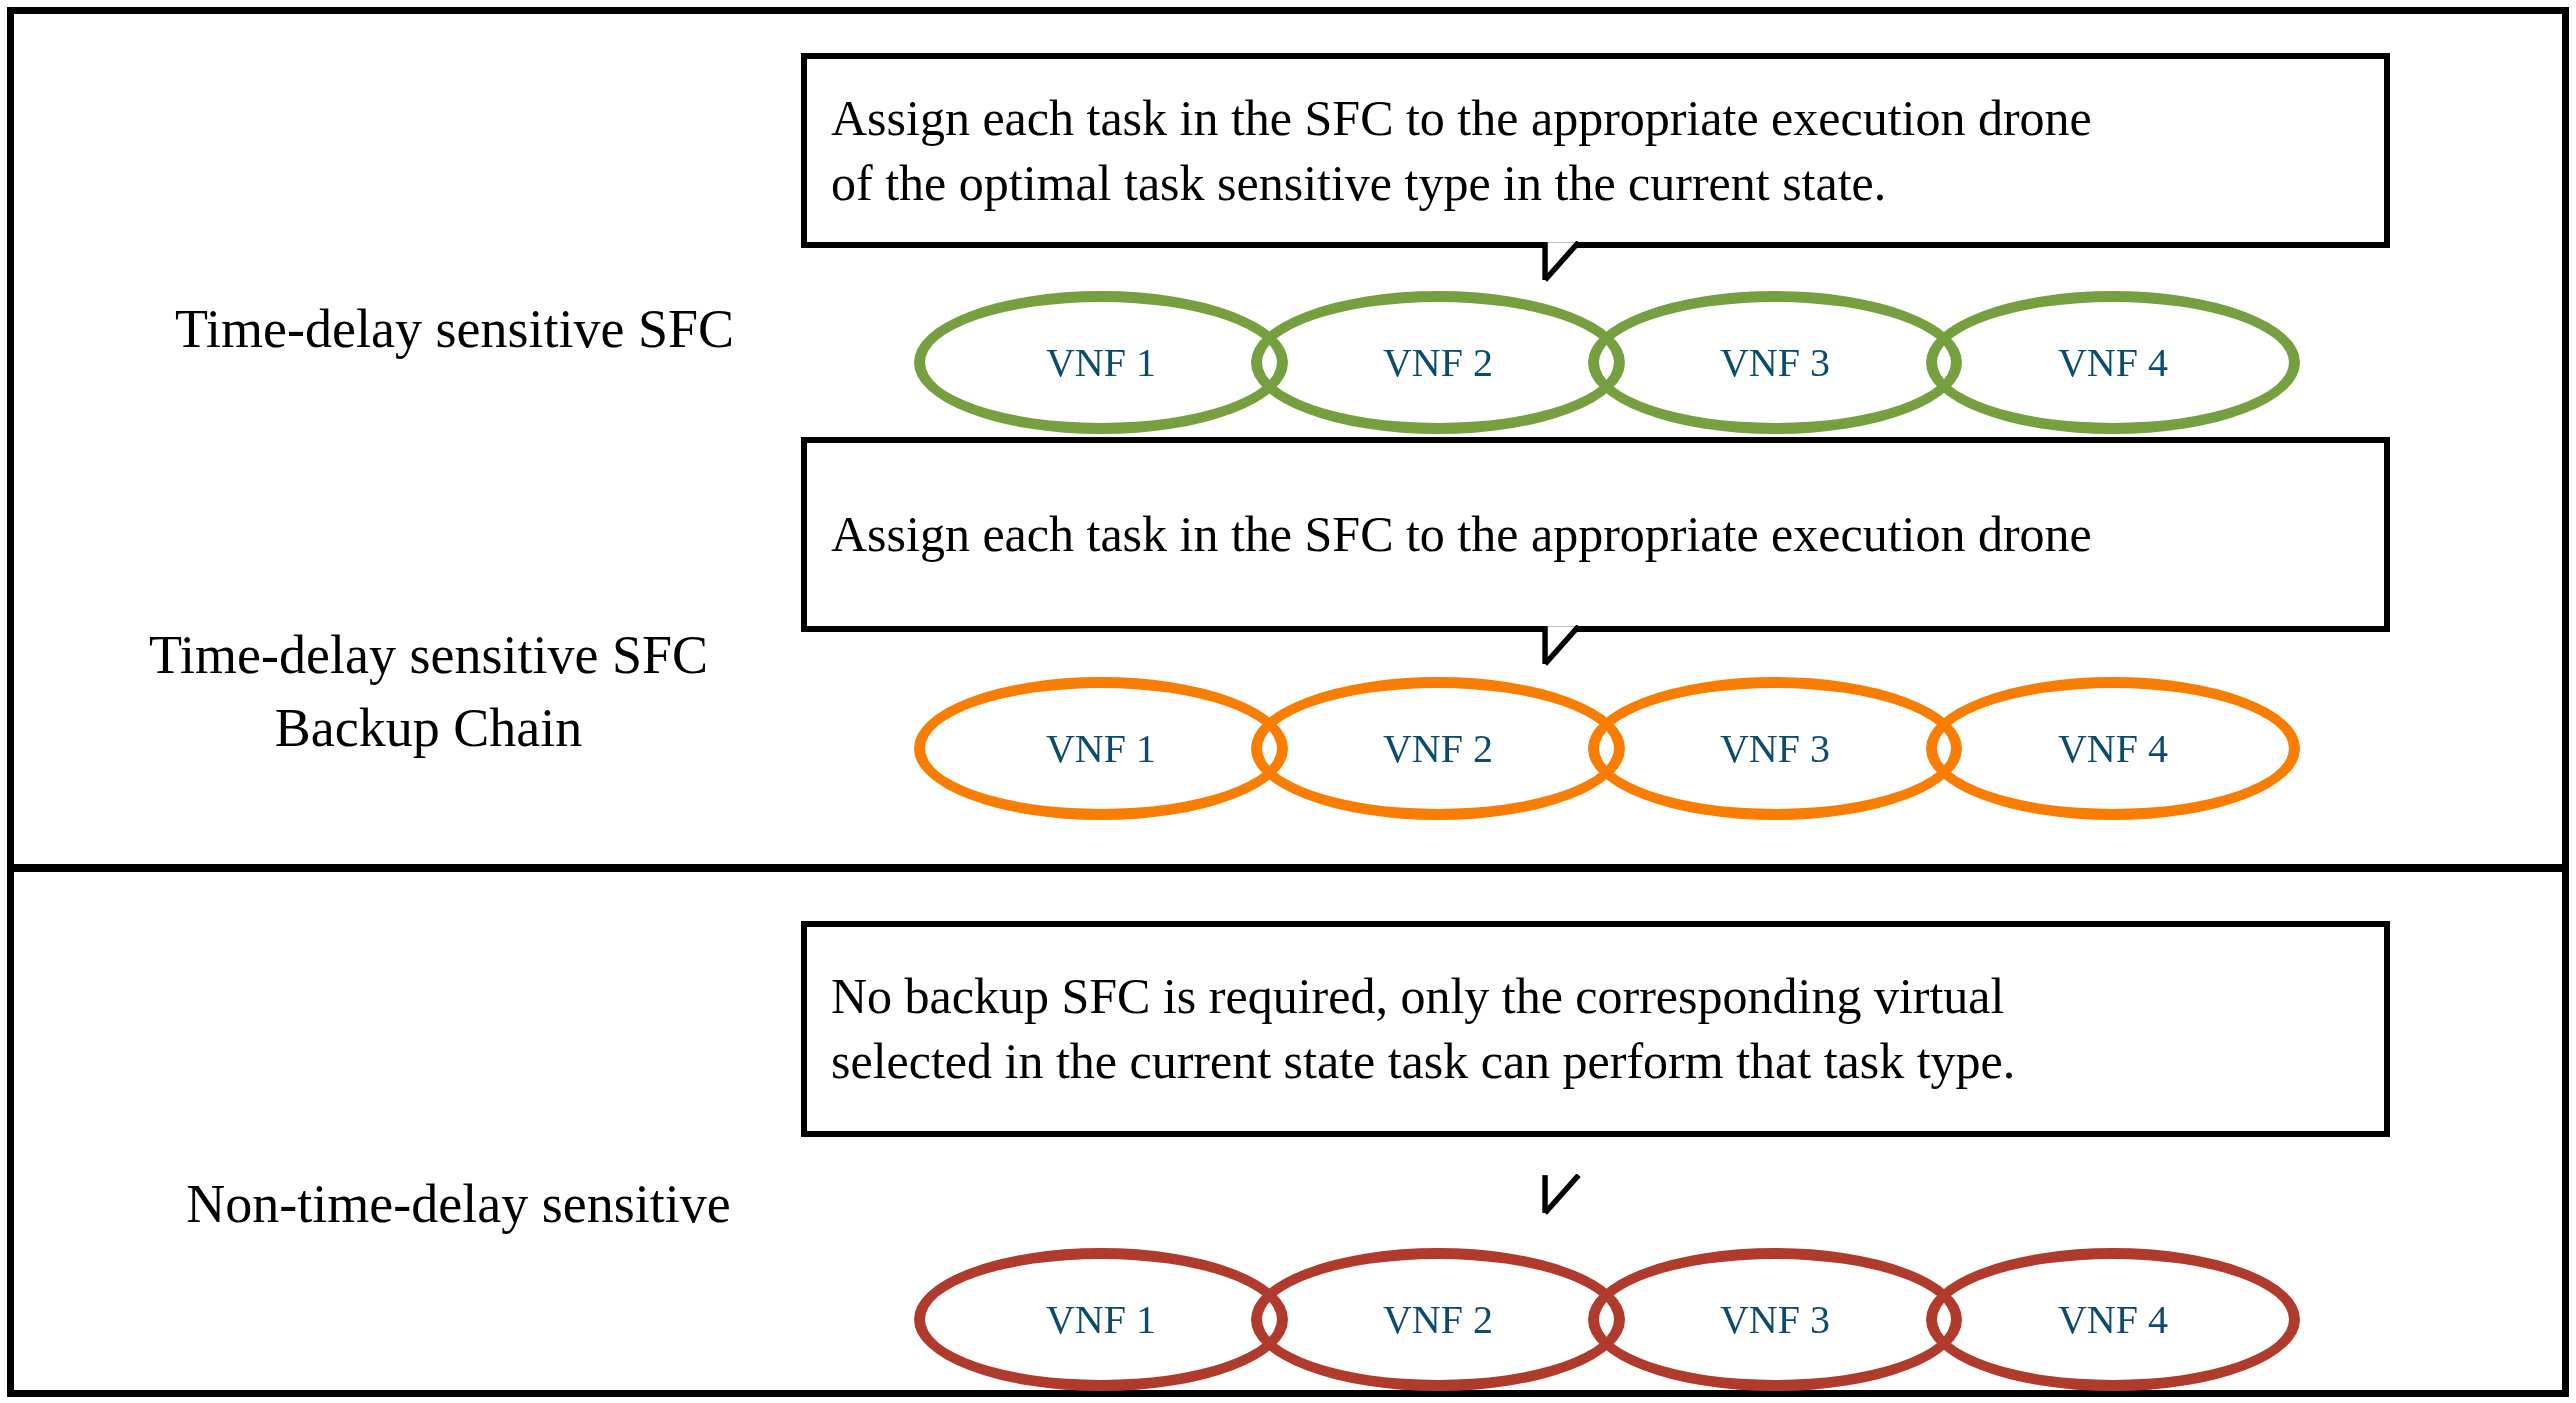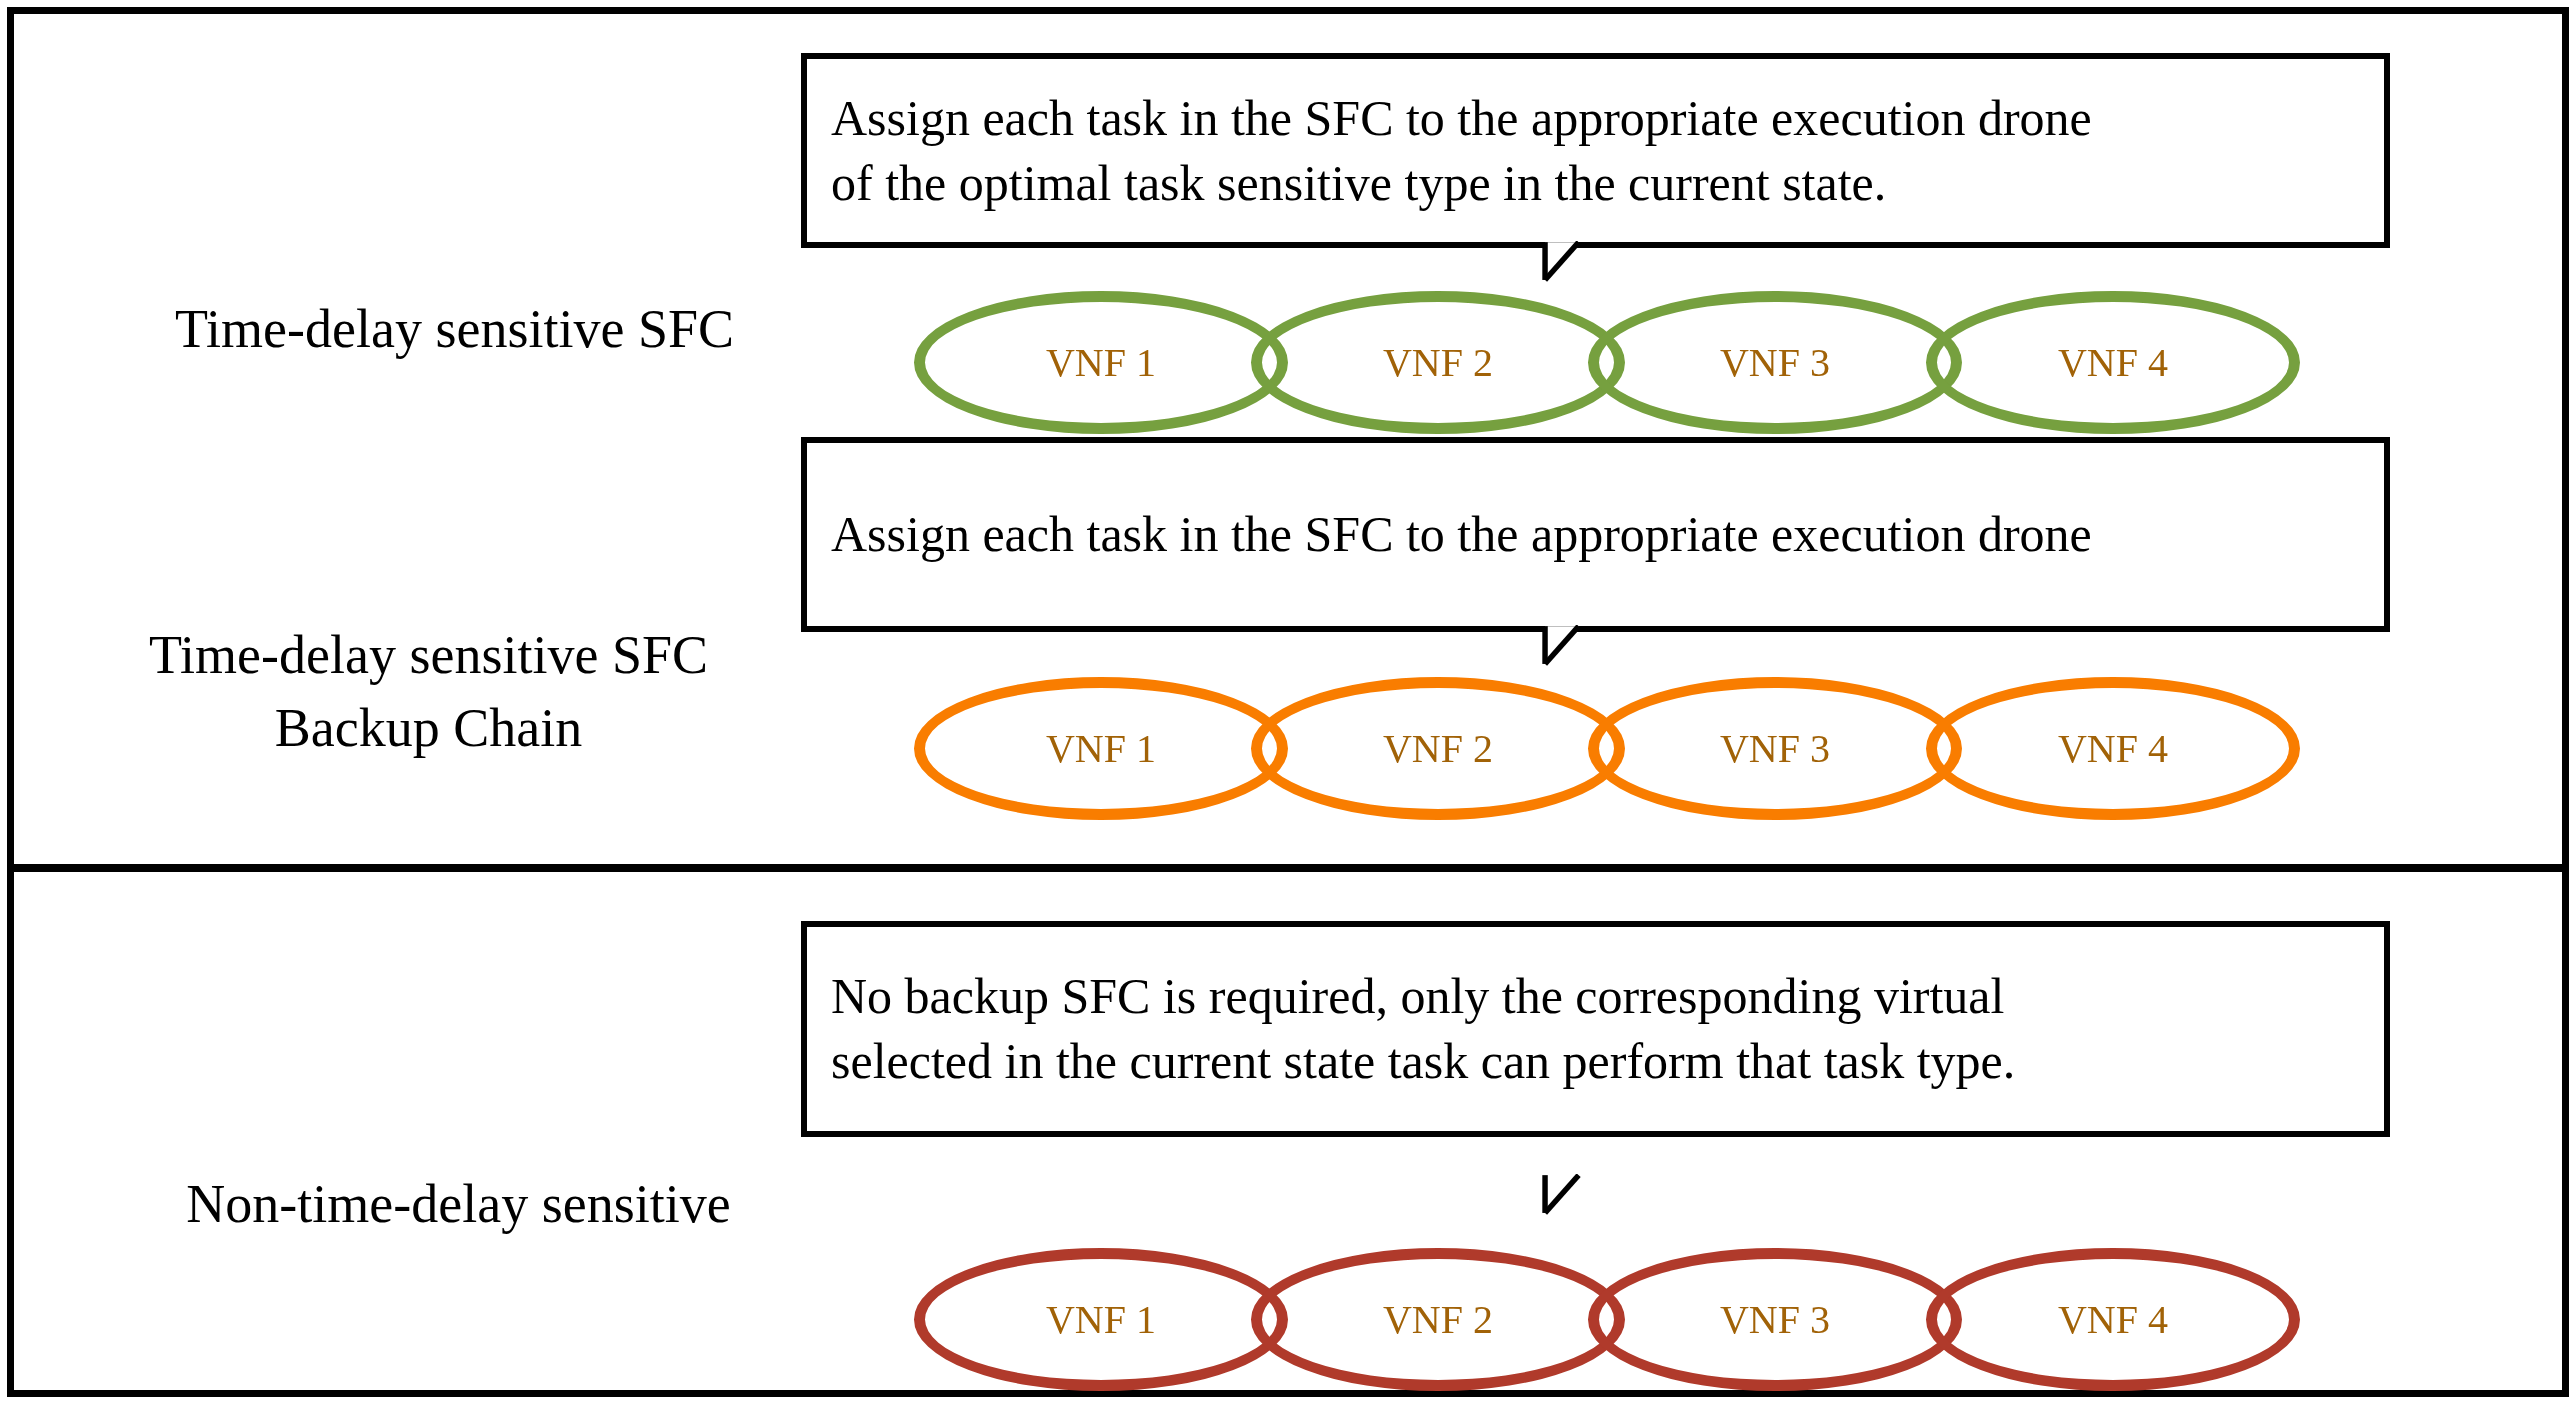--- a/index.html
+++ b/index.html
@@ -71,21 +71,21 @@
     border: 11px solid #000;
     border-radius: 50%;
     box-sizing: border-box;
     background: transparent;
     display: flex;
     align-items: center;
     justify-content: center;
   }
   .vnf-label {
     font-size: 40px;
-    color: #a16207;
+    color: #0c4a6e;
     white-space: nowrap;
   }
 </style>
 </head>
 <body>
 
 <div id="stage">
 
   <div class="outer-frame"></div>
   <div class="divider"></div>

